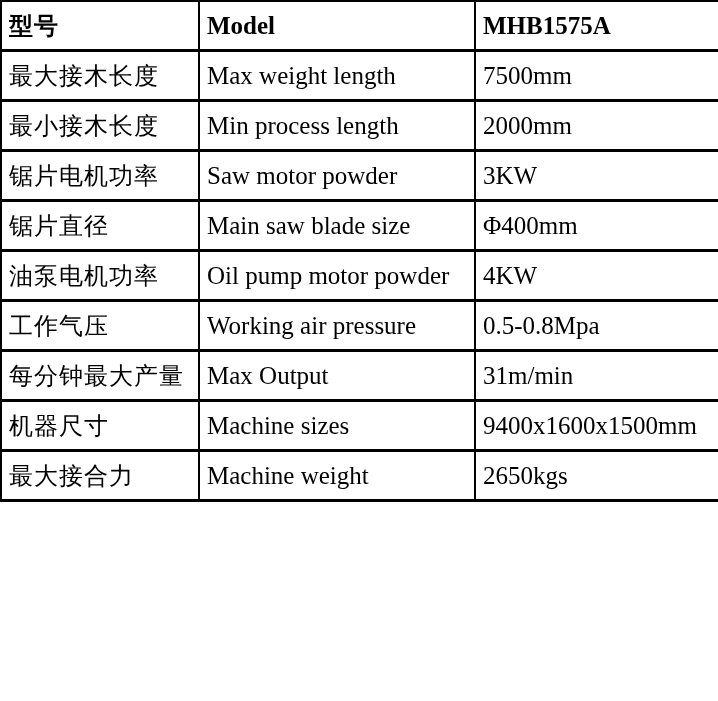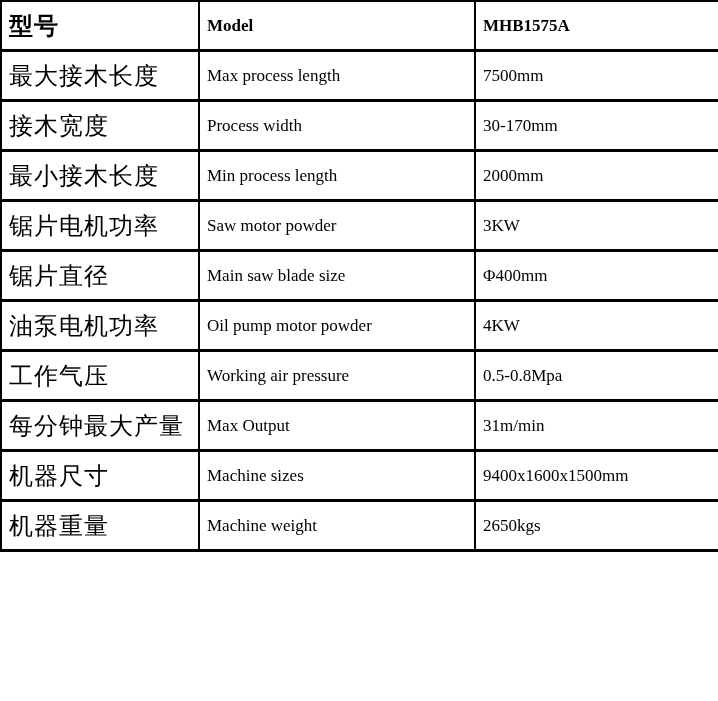--- a/index.html
+++ b/index.html
@@ -32,21 +32,21 @@
     vertical-align: middle;
     overflow: hidden;
     white-space: nowrap;
   }
   tr.header-row td { font-weight: bold; }
   td.cn {
     font-size: 24px;
     letter-spacing: 1px;
   }
   td.en, td.val {
-    font-size: 17px;
+    font-size: 25px;
   }
 </style>
 </head>
 <body>
 
 <div class="page">
   <table class="spec">
     <colgroup>
       <col class="c1">
         <col class="c2">
@@ -54,29 +54,24 @@
     </colgroup>
     <tbody>
       <tr class="header-row">
         <td class="cn">型号</td>
         <td class="en">Model</td>
         <td class="val">MHB1575A</td>
       </tr>
 
   <tr>
     <td class="cn">最大接木长度</td>
-    <td class="en">Max process length</td>
+    <td class="en">Max weight length</td>
     <td class="val">7500mm</td>
   </tr>
 
-  <tr>
-    <td class="cn">接木宽度</td>
-    <td class="en">Process width</td>
-    <td class="val">30-170mm</td>
-  </tr>
 
 
   <tr>
     <td class="cn">最小接木长度</td>
     <td class="en">Min process length</td>
     <td class="val">2000mm</td>
   </tr>
 
   <tr>
     <td class="cn">锯片电机功率</td>
@@ -110,19 +105,19 @@
     <td class="val">31m/min</td>
   </tr>
 
   <tr>
     <td class="cn">机器尺寸</td>
     <td class="en">Machine sizes</td>
     <td class="val">9400x1600x1500mm</td>
   </tr>
 
   <tr>
-    <td class="cn">机器重量</td>
+    <td class="cn">最大接合力</td>
     <td class="en">Machine weight</td>
     <td class="val">2650kgs</td>
   </tr>
 </tbody>
   </table>
 </div>
 
 </body></html>

